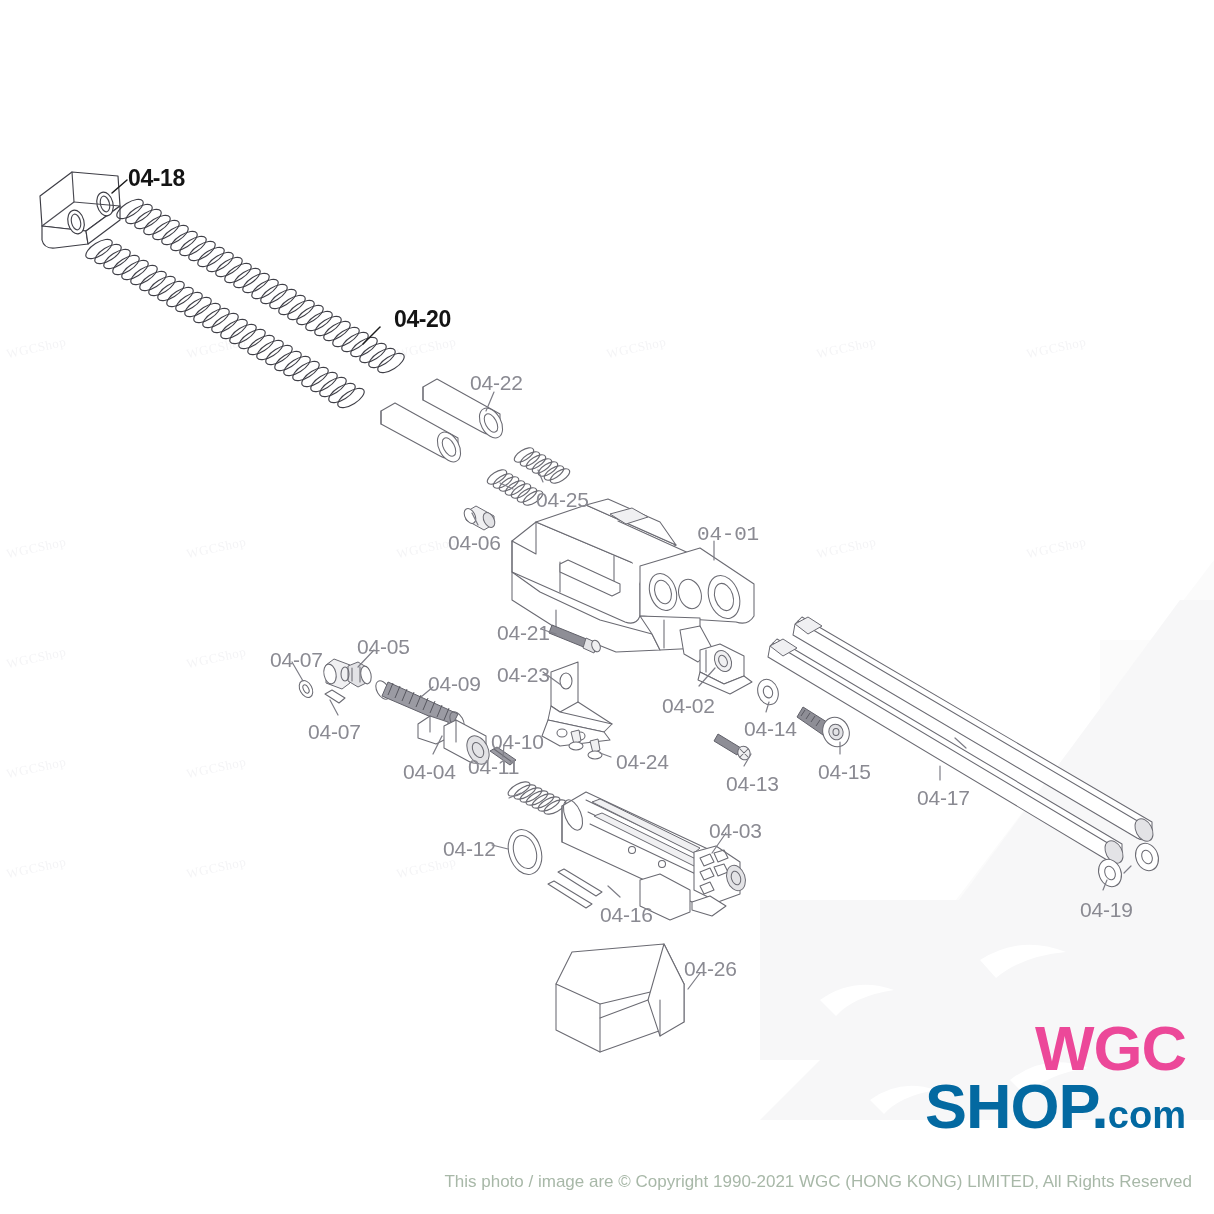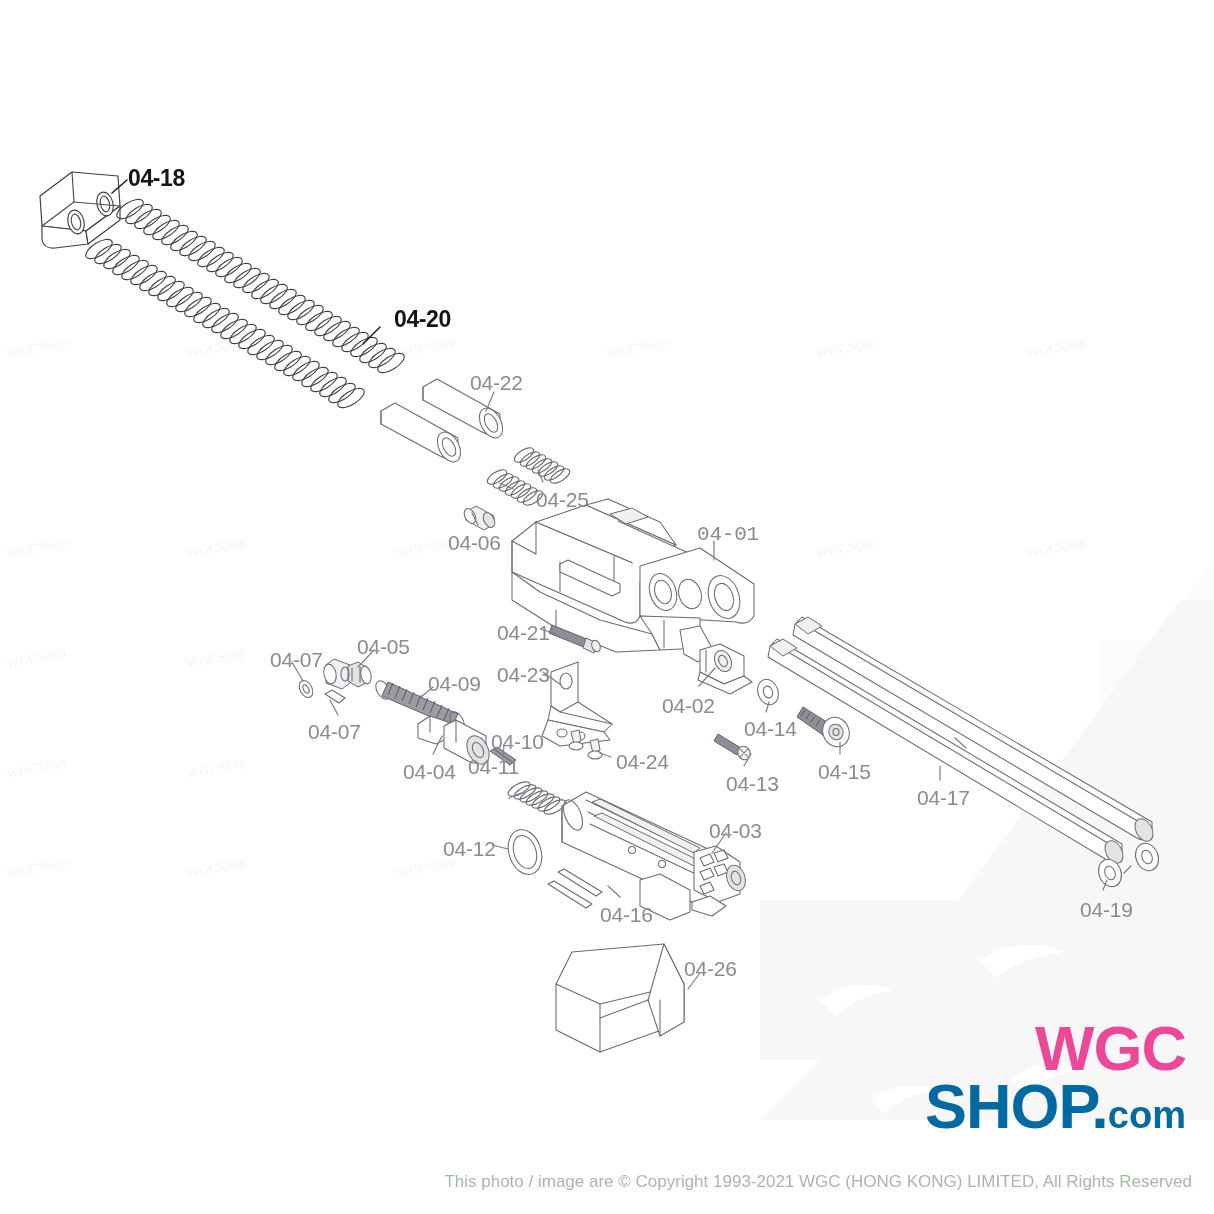--- a/index.html
+++ b/index.html
@@ -520,15 +520,15 @@
       <div class="lbl" style="left: 917px; top: 787px;">04-17</div>
       <div class="lbl" style="left: 1080px; top: 899px;">04-19</div>
       <div class="lbl" style="left: 684px; top: 958px;">04-26</div>
     </div>
 
   <div id="brand">
     <span class="b1">WGC</span>
     <span class="b2"><span>SHOP</span><span class="dot">.</span><span class="com">com</span></span>
   </div>
 
-  <div id="copy">This photo / image are © Copyright 1993-2021 WGC (HONG KONG) LIMITED, All Rights Reserved</div>
+  <div id="copy">This photo / image are © Copyright 1990-2021 WGC (HONG KONG) LIMITED, All Rights Reserved</div>
 
 </div>
 
 </body></html>

